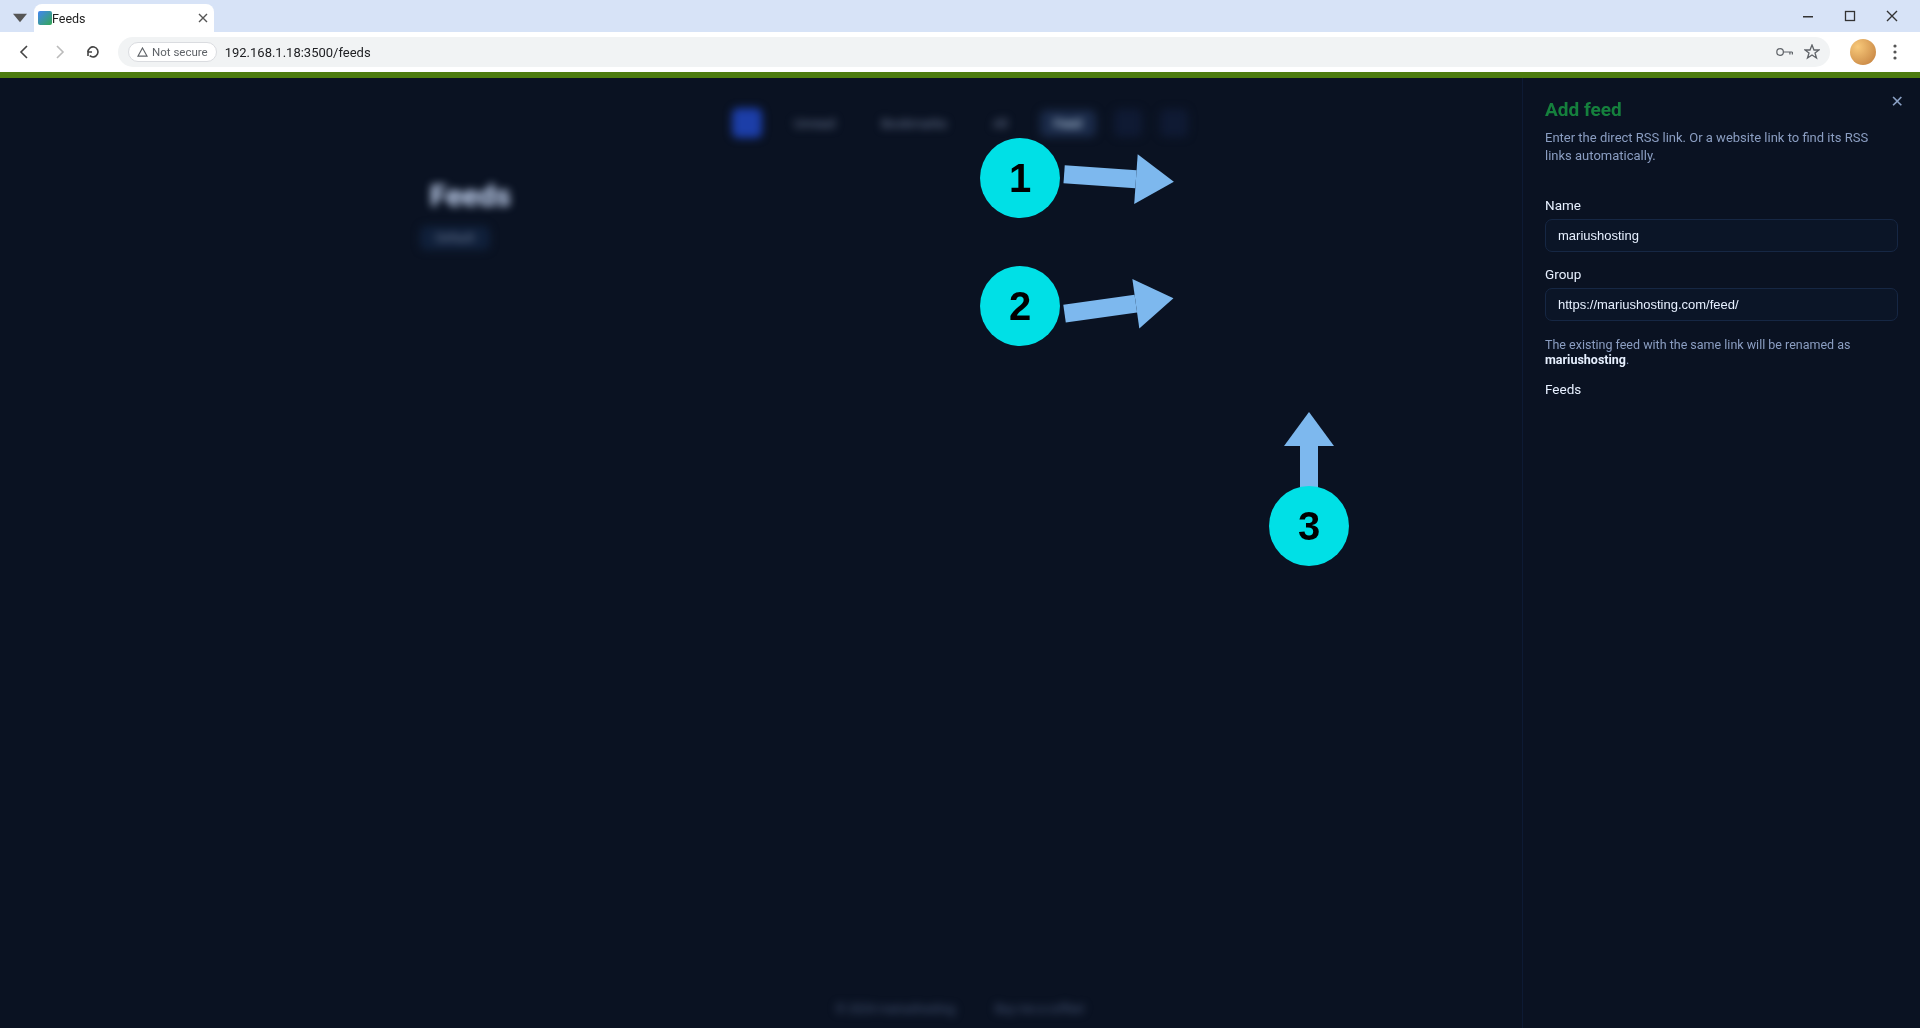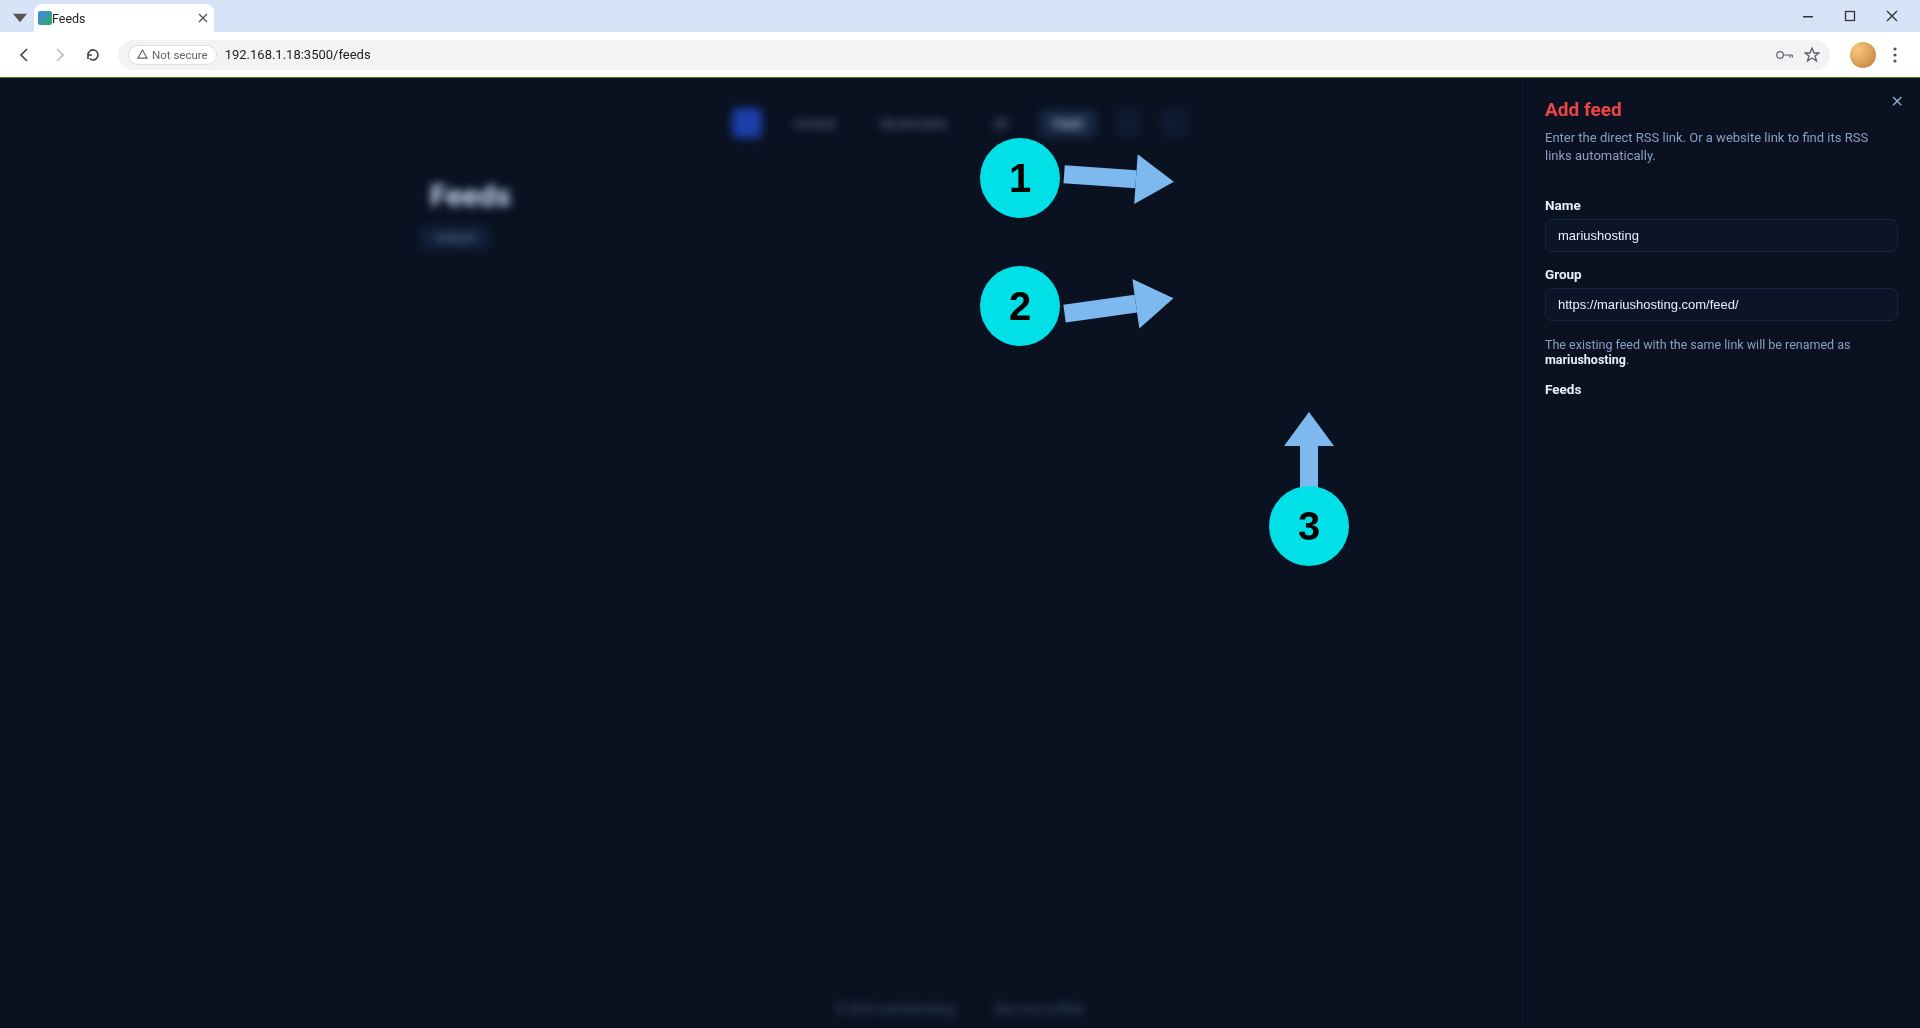--- a/index.html
+++ b/index.html
@@ -9,21 +9,21 @@
 .browser-bar { height: 32px; background: #d7e3f7; display: flex; align-items: center; justify-content: space-between; padding: 0 6px; }
 .tab-row { display: flex; align-items: flex-end; height: 100%; }
 .tab-expand { width: 28px; height: 28px; display:flex; align-items:center; justify-content:center; }
 .tab-expand svg { width: 14px; height: 14px; }
 .tab { display: flex; align-items: center; background: #fff; border-radius: 8px 8px 0 0; padding: 5px 4px; height: 28px; min-width: 180px; font-size: 12.5px; color: #222; }
 .tab .favicon { width: 14px; height: 14px; background: linear-gradient(135deg,#4285f4,#34a853); border-radius: 2px; }
 .tab .close { width: 14px; height: 14px; margin-left: auto; color: #555; display:flex; align-items:center; justify-content:center; }
 .win-controls { display: flex; gap: 14px; align-items: center; padding-right: 8px; }
 .win-controls .wc { width: 28px; height: 28px; display:flex; align-items:center; justify-content:center; color: #333; }
 
-.addr-bar { height: 46px; background: #fff; display:flex; align-items:center; gap: 4px; padding: 0 10px; border-bottom: 1px solid #4d7c0f; }
+.addr-bar { height: 46px; background: #fff; display:flex; align-items:center; gap: 4px; padding: 0 10px; border-bottom: 6px solid #4d7c0f; }
 .nav-btn { width: 30px; height: 30px; display:flex; align-items:center; justify-content:center; color: #555; border-radius: 50%; }
 .nav-btn.disabled { color: #bbb; }
 .url-field { flex: 1; height: 30px; background: #f1f3f4; border-radius: 15px; display:flex; align-items:center; padding: 0 10px; gap: 8px; margin: 0 6px; font-size: 13px; color: #202124; }
 .url-chip { display:flex; align-items:center; gap: 4px; background: #fff; border: 1px solid #dadce0; border-radius: 12px; padding: 2px 8px; font-size: 11.5px; color: #5f6368; }
 .url-right { margin-left:auto; display:flex; gap:10px; align-items:center; color:#5f6368; }
 .avatar { width: 26px; height: 26px; border-radius: 50%; background: radial-gradient(circle at 30% 30%, #f8c97a, #c07b3a); margin-left: 10px; }
 .menu-dots { width: 30px; height: 30px; display:flex; align-items:center; justify-content:center; color: #555; }
 
 
 .app { position: relative; height: calc(1028px - 32px - 46px); background: #0a1222; }
@@ -33,23 +33,23 @@
 .topnav .chip.on { background: #1a2a48; color: #d6ecff; }
 .topnav .sq { width: 30px; height: 30px; background: #1c3ea8; border-radius: 6px; }
 .topnav .ic { width: 28px; height: 28px; border-radius: 6px; background: #0f1a33; }
 .pagehead { position:absolute; left: 430px; top: 100px; font-size: 30px; font-weight: 700; color: #cfe0ff; }
 .pagechip { position:absolute; left: 420px; top: 148px; padding: 5px 16px; background: #10203a; color: #6e7b96; border-radius: 6px; font-size: 12px; }
 .footernote { position:absolute; bottom: 12px; left: 50%; transform: translateX(-50%); color: #4a5a7a; font-size: 12px; display:flex; gap: 40px; }
 
 
 .panel { position: absolute; top: 0; right: 0; bottom: 0; width: 398px; background: #0a1222; border-left: 1px solid #0d1a34; padding: 20px 22px; }
 .panel .close-x { position:absolute; top: 14px; right: 16px; color: #8aa0c4; font-size: 16px; }
-.panel h2 { color: #ef4444; font-size: 19px; font-weight: 700; margin-bottom: 8px; }
+.panel h2 { color: #15803d; font-size: 19px; font-weight: 700; margin-bottom: 8px; }
 .panel .desc { color: #8b9ec2; font-size: 13px; line-height: 1.4; margin-bottom: 32px; }
-.panel label { display:block; color: #e7f0ff; font-size: 13.5px; font-weight: 700; margin-bottom: 6px; margin-top: 14px; }
+.panel label { display:block; color: #e7f0ff; font-size: 13.5px; font-weight: 400; margin-bottom: 6px; margin-top: 14px; }
 .panel input.txt { width: 100%; background: #0b1527; border: 1px solid #162744; border-radius: 7px; padding: 8px 12px; color: #e7f0ff; font-size: 13px; outline: none; }
 .panel .hint { color: #8b9ec2; font-size: 12.5px; margin-top: 16px; }
 .panel .hint b { color: #e7f0ff; font-weight: 700; }
 .panel .select { width: 100%; background: #0b1527; border: 1px solid #162744; border-radius: 7px; padding: 8px 12px; color: #6e7b96; font-size: 13px; display:flex; justify-content:space-between; align-items:center; }
 .panel .save { margin-top: 48px; width: 100%; background: #fff; color: #111; font-size: 13.5px; font-weight: 500; border: none; border-radius: 7px; padding: 10px 0; cursor: pointer; }
 
 
 .anno { position: absolute; pointer-events: none; }
 .circle { width: 80px; height: 80px; border-radius: 50%; background: #00e0e6; display:flex; align-items:center; justify-content:center; font-size: 40px; font-weight: 900; color: #000; font-family: Arial, sans-serif; }
 .arrow-right { width: 110px; height: 50px; position: relative; }

